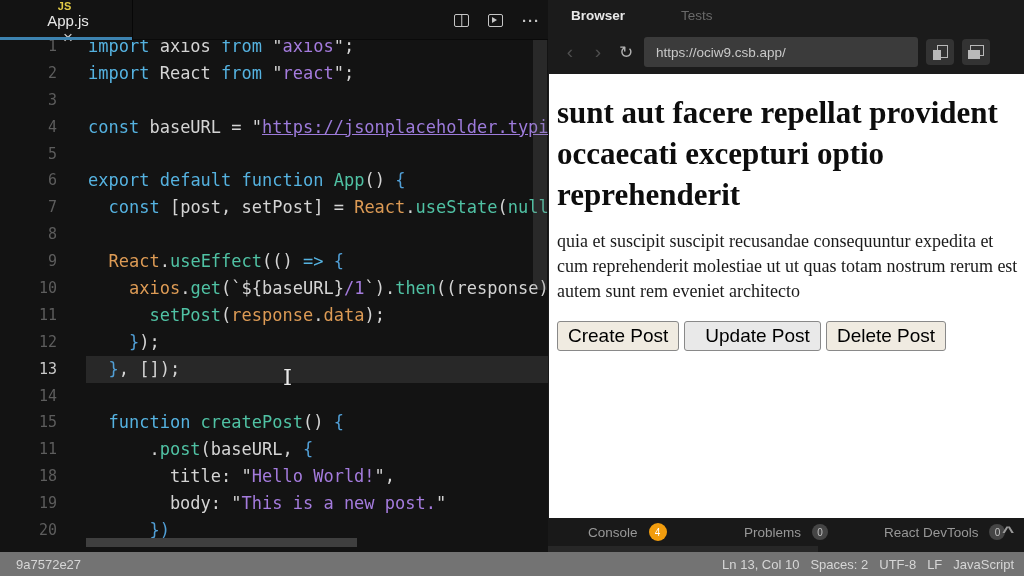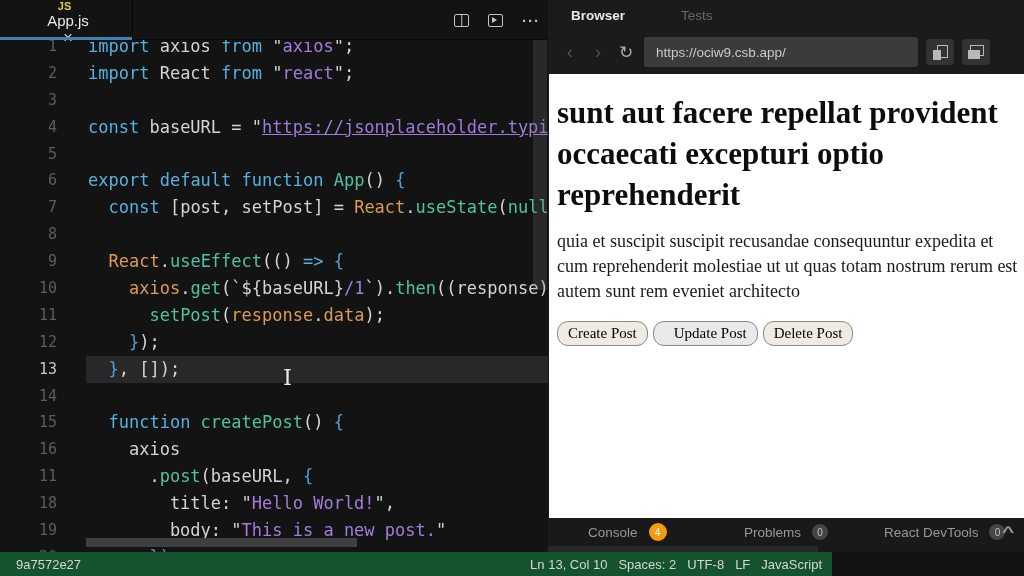--- a/index.html
+++ b/index.html
@@ -54,34 +54,34 @@
   .copy-icon::before { content:""; position:absolute; right:0; top:0; width:9px; height:11px; border:1.5px solid #b9b9b9; }
   .copy-icon::after { content:""; position:absolute; left:0; bottom:0; width:8px; height:10px; background:#b9b9b9; }
   .newwin-icon { position:relative; width:16px; height:14px; display:block; }
   .newwin-icon::before { content:""; position:absolute; right:0; top:0; width:12px; height:9px; border:1.5px solid #b9b9b9; }
   .newwin-icon::after { content:""; position:absolute; left:0; bottom:0; width:12px; height:9px; background:#b9b9b9; }
 
   .browser-page { position:absolute; left:1px; top:74px; width:475px; height:444px; background:#ffffff; overflow:hidden; padding:0 4px 0 8px; }
   .browser-page h1 { font-family:Liberation Serif, serif; font-weight:bold; font-size:31px; line-height:41px; color:#0d0d0d; margin:18px 0 14px 0; }
   .browser-page p { font-family:"Liberation Serif",serif; font-size:18px; line-height:25px; color:#1a1a1a; margin-bottom:17px; }
   .page-buttons { display:flex; gap:5px; }
-  .page-btn { font-family:Liberation Serif, serif; font-size:15px; color:#000; background:#f0ebe1; border:1px solid #898989; border-radius:11px; padding:3px 10px; cursor:pointer; }
+  .page-btn { font-family:Liberation Sans, sans-serif; font-size:19px; color:#000; background:#f0ebe1; border:1px solid #898989; border-radius:3px; padding:3px 10px; cursor:pointer; }
   .page-btn:nth-child(2) { background:#e9e9e9;padding-left:20px; }
 
   .console-bar { position:absolute; left:0; bottom:0; width:476px; height:34px; background:#191919; }
   .console-tabs { display:flex; height:28px; align-items:center; }
   .console-tab { flex:1; display:flex; align-items:center; justify-content:center; gap:11px; cursor:pointer; }
   .console-tab .lbl { font-size:13.5px; color:#989898; }
   .badge { min-width:16px; height:16px; border-radius:9px; background:#454545; color:#c2c2c2; font-size:10px; display:flex; align-items:center; justify-content:center; padding:0 4px; }
   .badge.accent { background:#f29d0e; color:#fff; min-width:18px; height:18px; }
   .console-chevron { position:absolute; right:12px; top:6px; color:#9a9a9a; font-size:14px; font-weight:bold; transform:scaleX(1.5); cursor:pointer; }
   .console-strip { position:absolute; left:0; bottom:0; width:270px; height:6px; background:#272727; }
 
   
-  .status-bar { position:absolute; left:0; bottom:0; width:832px; height:24px; background:#14532d; display:flex; align-items:center; z-index:20; }
+  .status-bar { position:absolute; left:0; bottom:0; width:1024px; height:24px; background:#737373; display:flex; align-items:center; z-index:20; }
   .status-left { margin-left:16px; font-size:13px; color:#d6d6d6; }
   .status-items { margin-left:auto; margin-right:10px; display:flex; gap:11px; }
   .status-item { font-size:13px; color:#d6d6d6; cursor:pointer; }
 </style>
 </head>
 <body>
 
 <div class="app">
 
   <div class="editor-pane">
@@ -94,21 +94,20 @@
         <div class="code-row"><span class="gutter">6</span><span class="code"><span class="tk-kw">export</span><span class="tk-def"> </span><span class="tk-kw">default</span><span class="tk-def"> </span><span class="tk-kw">function</span><span class="tk-fn"> App</span><span class="tk-def">() </span><span class="tk-brace">{</span></span></div>
         <div class="code-row"><span class="gutter">7</span><span class="code"><span class="tk-def">  </span><span class="tk-kw">const</span><span class="tk-def"> [post, setPost] = </span><span class="tk-obj">React</span><span class="tk-def">.</span><span class="tk-fn">useState</span><span class="tk-def">(</span><span class="tk-fn">null</span></span></div>
         <div class="code-row"><span class="gutter">8</span><span class="code"></span></div>
         <div class="code-row"><span class="gutter">9</span><span class="code"><span class="tk-def">  </span><span class="tk-obj">React</span><span class="tk-def">.</span><span class="tk-fn">useEffect</span><span class="tk-def">(() </span><span class="tk-kw">=&gt;</span><span class="tk-def"> </span><span class="tk-brace">{</span></span></div>
         <div class="code-row"><span class="gutter">10</span><span class="code"><span class="tk-def">    </span><span class="tk-obj">axios</span><span class="tk-def">.</span><span class="tk-fn">get</span><span class="tk-def">(`${baseURL}</span><span class="tk-str">/1</span><span class="tk-def">`).</span><span class="tk-fn">then</span><span class="tk-def">((response) </span></span></div>
         <div class="code-row"><span class="gutter">11</span><span class="code"><span class="tk-def">      </span><span class="tk-fn">setPost</span><span class="tk-def">(</span><span class="tk-obj">response</span><span class="tk-def">.</span><span class="tk-obj">data</span><span class="tk-def">);</span></span></div>
         <div class="code-row"><span class="gutter">12</span><span class="code"><span class="tk-def">    </span><span class="tk-brace">}</span><span class="tk-def">);</span></span></div>
         <div class="code-row current"><span class="gutter">13</span><span class="code"><span class="tk-def">  </span><span class="tk-brace">}</span><span class="tk-def">, []);</span></span></div>
         <div class="code-row"><span class="gutter">14</span><span class="code"></span></div>
         <div class="code-row"><span class="gutter">15</span><span class="code"><span class="tk-def">  </span><span class="tk-kw">function</span><span class="tk-fn"> createPost</span><span class="tk-def">() </span><span class="tk-brace">{</span></span></div>
-        <div class="code-row"><span class="gutter">16</span><span class="code"><span class="tk-def">    axios</span></span></div>
         <div class="code-row"><span class="gutter">11</span><span class="code"><span class="tk-def">      .</span><span class="tk-fn">post</span><span class="tk-def">(baseURL, </span><span class="tk-brace">{</span></span></div>
         <div class="code-row"><span class="gutter">18</span><span class="code"><span class="tk-def">        title: "</span><span class="tk-str">Hello World!</span><span class="tk-def">",</span></span></div>
         <div class="code-row"><span class="gutter">19</span><span class="code"><span class="tk-def">        body: "</span><span class="tk-str">This is a new post.</span><span class="tk-def">"</span></span></div>
         <div class="code-row"><span class="gutter">20</span><span class="code"><span class="tk-def">      </span><span class="tk-brace">})</span></span></div>
       </div>
 
     <div class="tab-bar">
       <div class="tab">
         <span class="js-icon">JS</span>
         <span class="tab-label">App.js</span>

